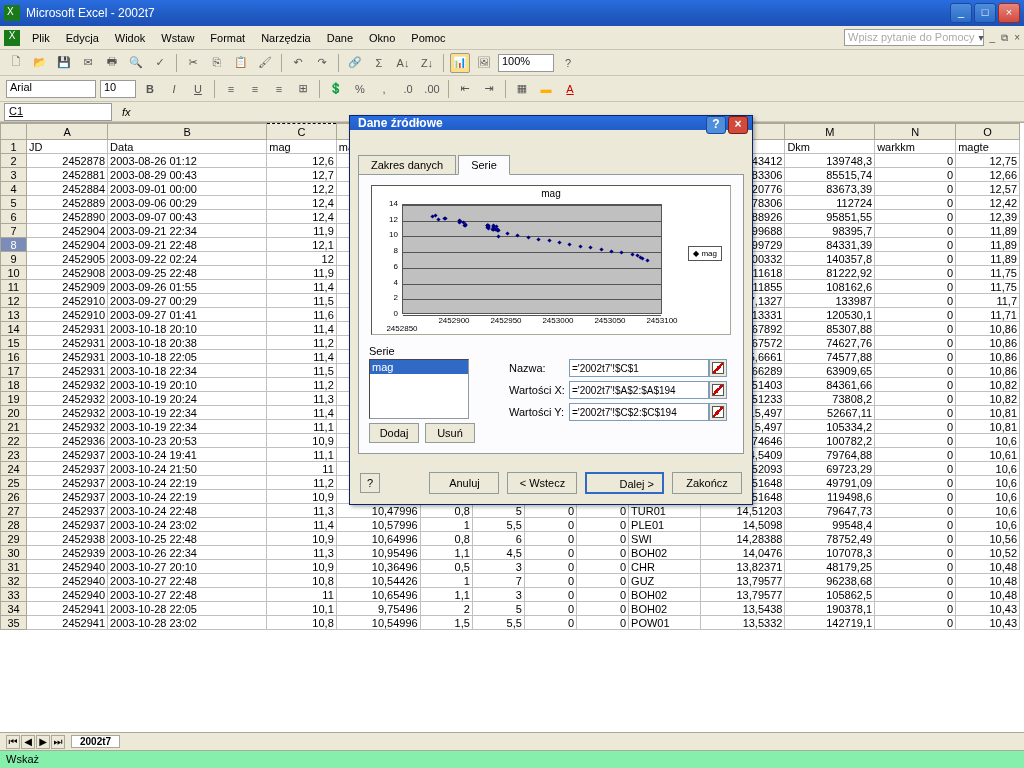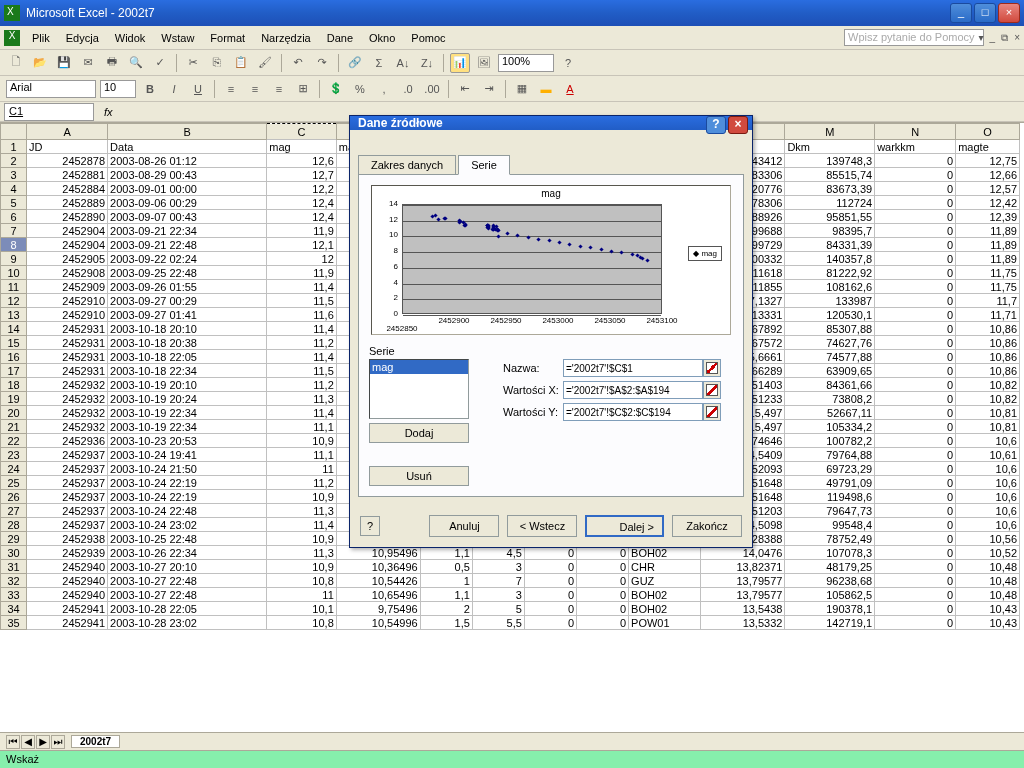--- a/index.html
+++ b/index.html
@@ -89,21 +89,21 @@
 .fontbox { width: 90px; height: 18px; border:1px solid #999; background:#fff; padding-left:3px; font-size:11px; }
 .sizebox { width: 36px; height: 18px; border:1px solid #999; background:#fff; padding-left:3px;}
 .cellref-row {
   height: 20px;
   display: flex;
   align-items: center;
   background: #ece9d8;
   border-bottom: 1px solid #c8c4b8;
 }
 .cellref {
-  width: 90px; height: 18px;
+  width: 108px; height: 18px;
   border: 1px solid #999;
   background: #fff;
   padding: 1px 4px;
   margin: 0 4px;
   text-decoration: underline;
 }
 .fx { margin: 0 6px; font-style: italic; }
 .sheet {
   position: relative;
   background: #fff;
@@ -211,21 +211,21 @@
 .dlg-btn {
   min-width: 70px; height:22px;
   border:1px solid #919b9c;
   background:#ece9d8;
   text-align:center;
   line-height:20px;
   padding: 0 8px;
 }
 .dlg-btn.primary { border:2px solid #316ac5;padding-left:32px;}
 .dlg-help { width:20px; height:20px; border:1px solid #919b9c; text-align:center; line-height:18px;}
-.addrem { display:flex; gap:23px; margin-top:4px;flex-direction:column;}
+.addrem { display:flex; gap:6px; margin-top:4px;}
 .addrem .dlg-btn { min-width:50px; height:20px; line-height:18px;}
 </style>
 </head>
 <body>
 
 <div class="titlebar">
   <div class="excel-icon"></div>
   <div class="title">Microsoft Excel - 2002t7</div>
   <div class="winbtns">
     <div class="winbtn">_</div>

